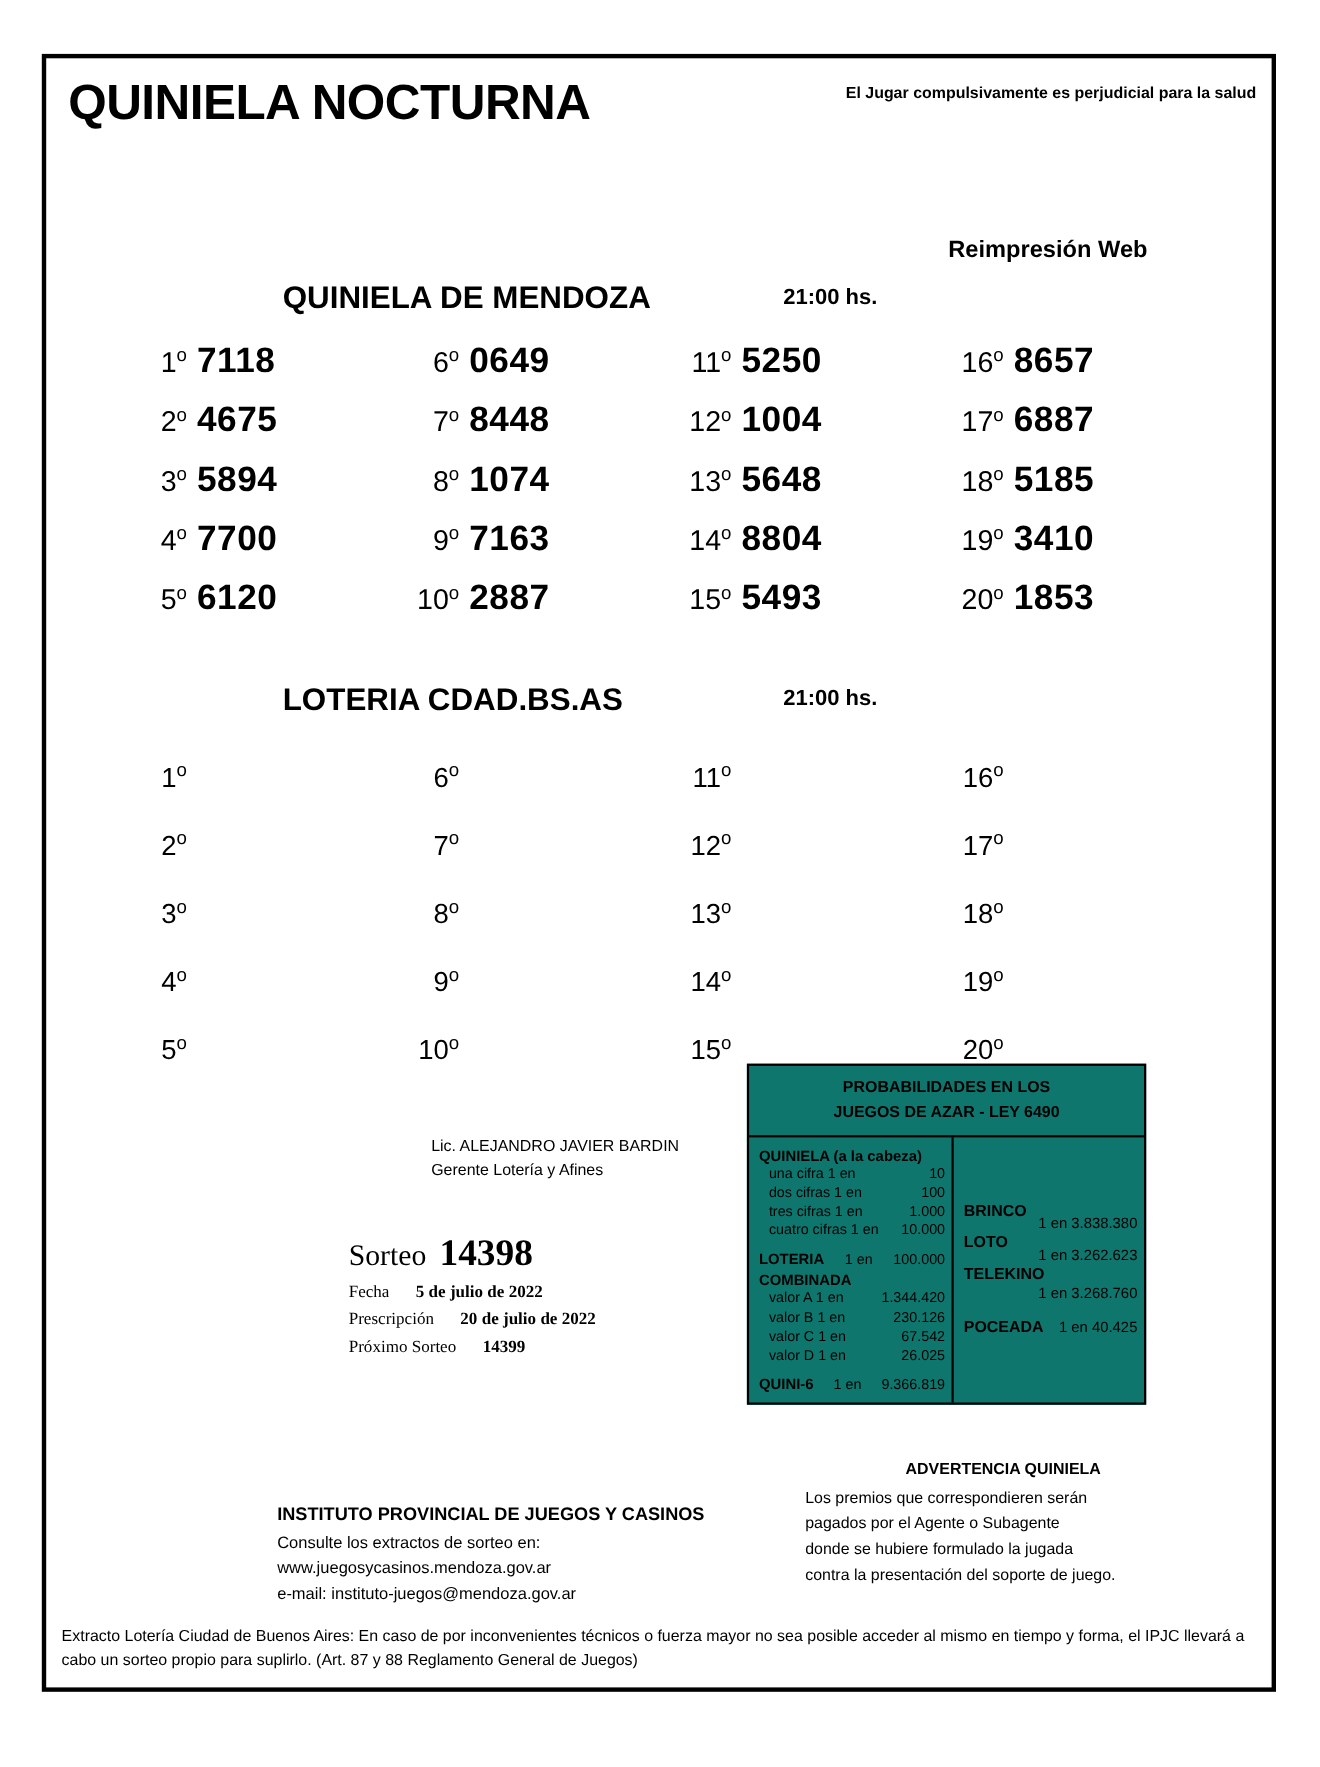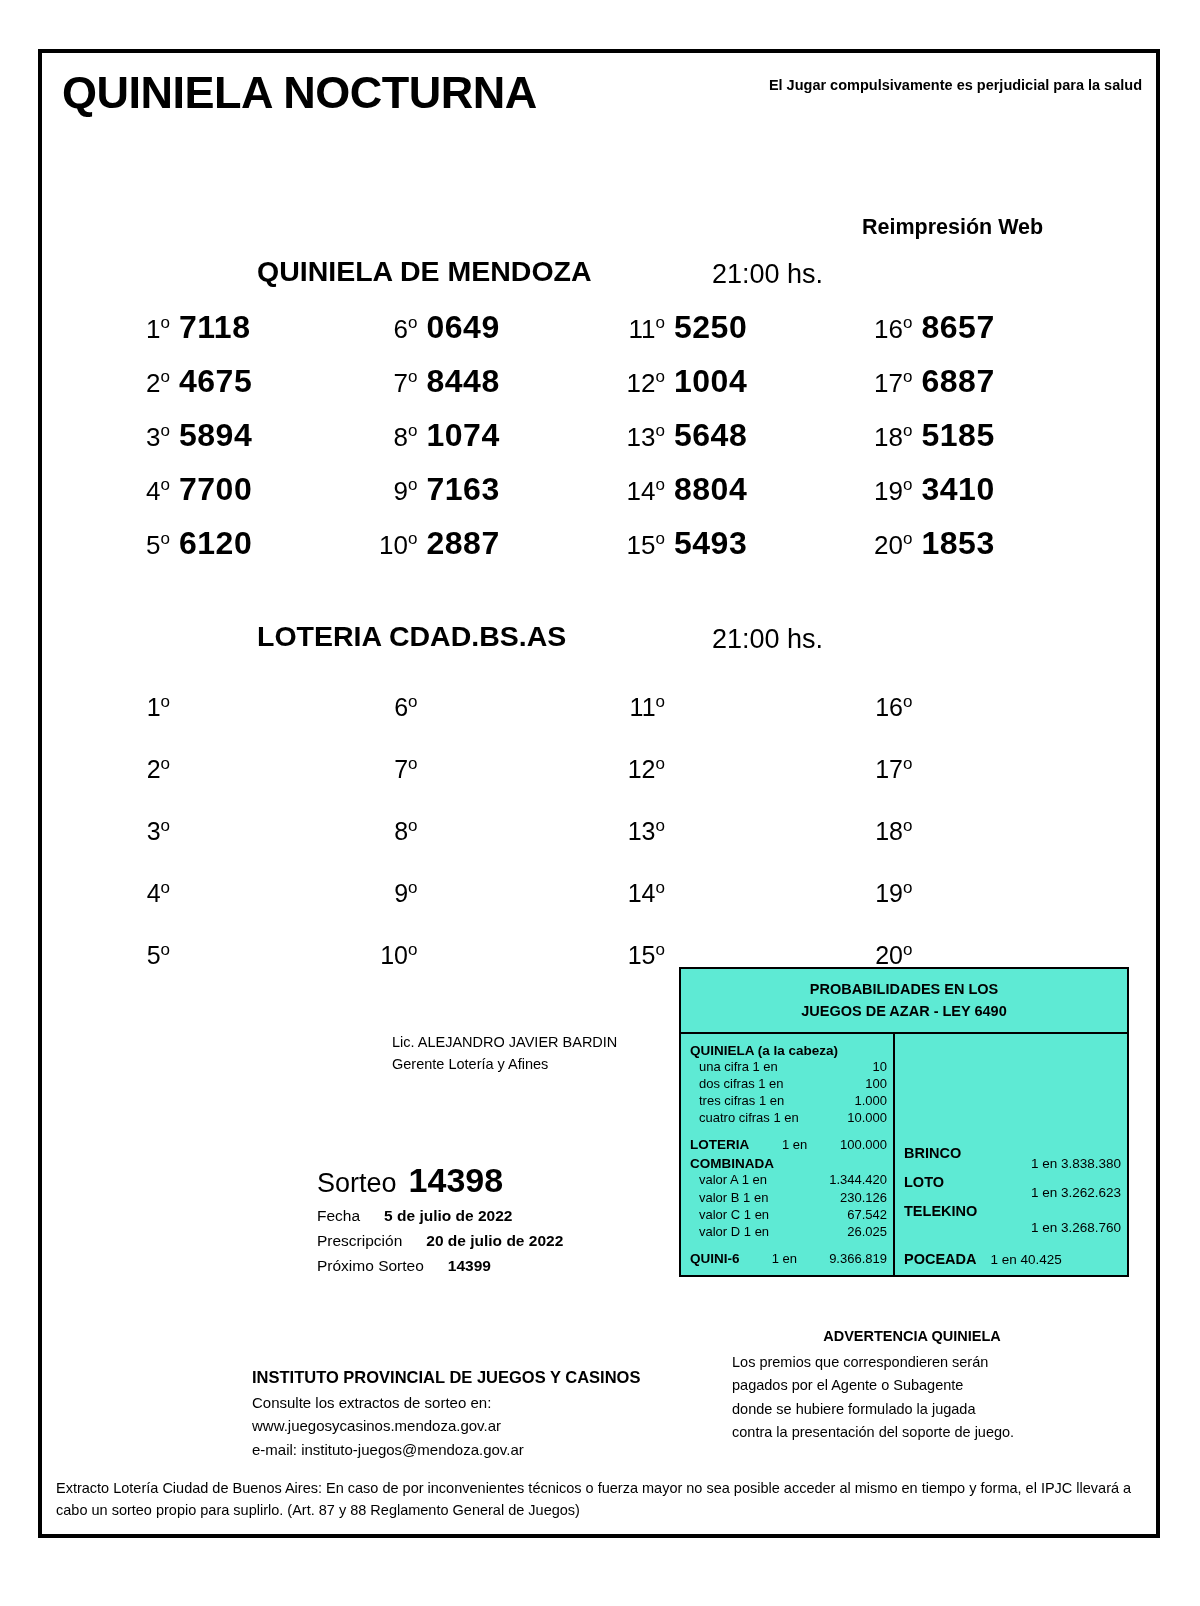--- a/index.html
+++ b/index.html
@@ -61,22 +61,22 @@
   .section-name {
     position: absolute;
     top: 12px;
     font-size: 28.5px;
     font-weight: bold;
     white-space: nowrap;
   }
   .section-time {
     position: absolute;
     top: 16px;
-    font-size: 27px;
-    font-weight: normal;
+    font-size: 20px;
+    font-weight: bold;
     white-space: nowrap;
   }
   .reprint-label {
     position: absolute;
     font-size: 21.5px;
     font-weight: bold;
     white-space: nowrap;
   }
 
   
@@ -132,21 +132,22 @@
     line-height: 1.55;
     white-space: nowrap;
   }
   #sig-left  { left: 62px; top: 978px; }
   #sig-right { left: 350px; top: 978px; }
 
   
   #sorteo-block {
     position: absolute;
     left: 275px;
-    top: 1108px;
+    top: 1068px;
+    font-family: Liberation Serif, serif;
   }
   .sorteo-line {
     display: flex;
     align-items: baseline;
     white-space: nowrap;
   }
   .sorteo-word {
     font-size: 27px;
     font-weight: normal;
   }
@@ -164,36 +165,36 @@
     gap: 16px;
   }
   .meta-label { font-weight: normal; }
   .meta-value { font-weight: bold; margin-left: 8px; }
 
   
   #prob-box {
     position: absolute;
     left: 637px;
     top: 914px;
-    width: 450px;
+    width: 363px;
     border: 2px solid #000000;
     box-sizing: border-box;
-    background: #5eead4;
+    background: #0f766e;
   }
   #prob-title {
     text-align: center;
     font-size: 14.5px;
     font-weight: bold;
     line-height: 1.5;
     padding: 10px 4px 9px 4px;
     border-bottom: 2px solid #000000;
   }
   #prob-body {
     display: flex;
-    align-items: flex-end;
+    align-items: flex-start;
   }
   #prob-left {
     width: 214px;
     border-right: 2px solid #000000;
     box-sizing: border-box;
     padding: 6px 6px 6px 9px;
   }
   #prob-right {
     flex: 1;
     box-sizing: border-box;

